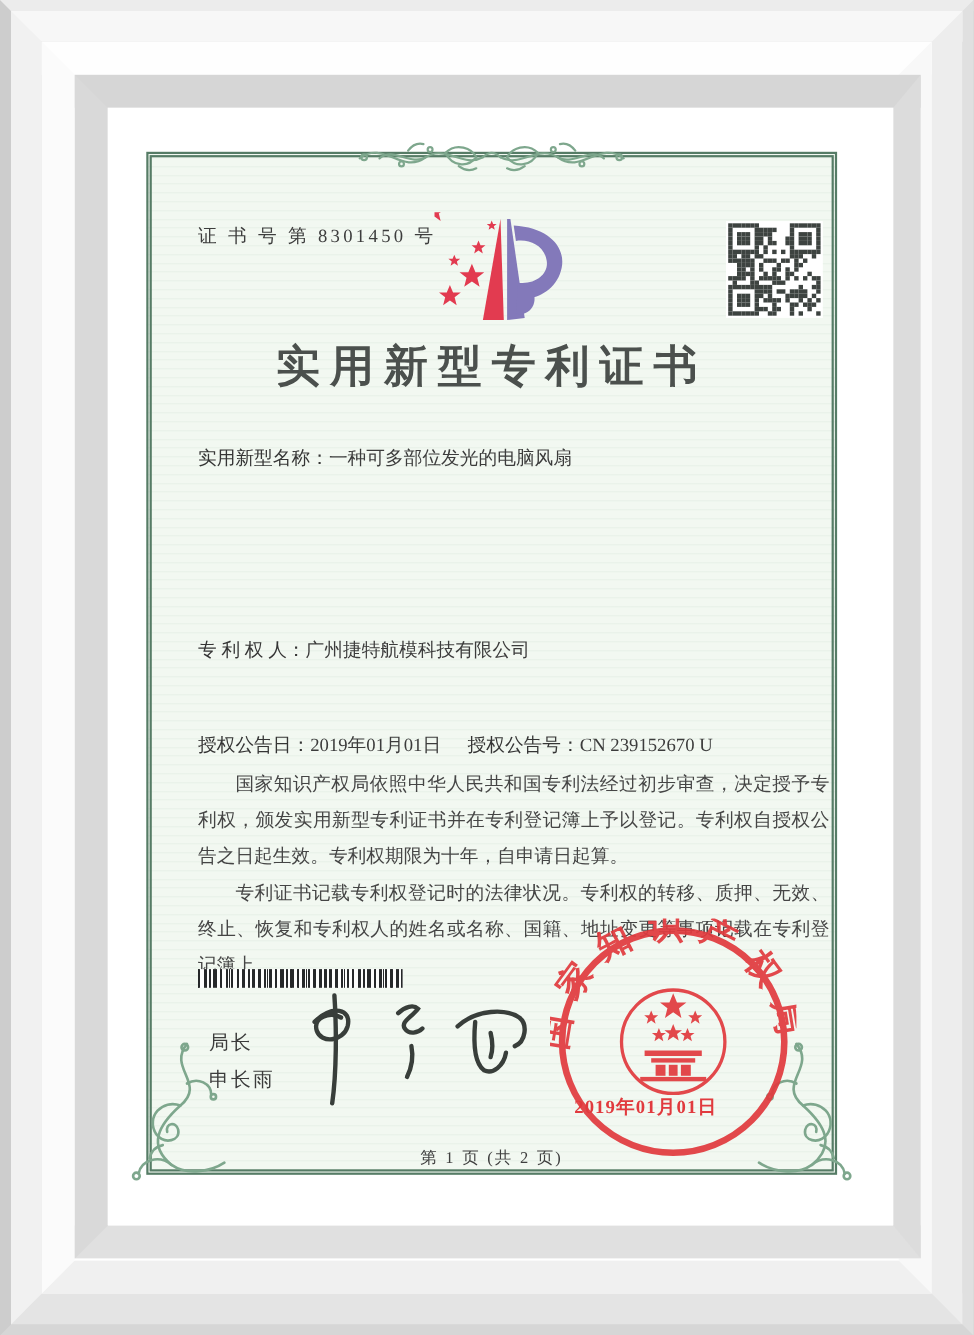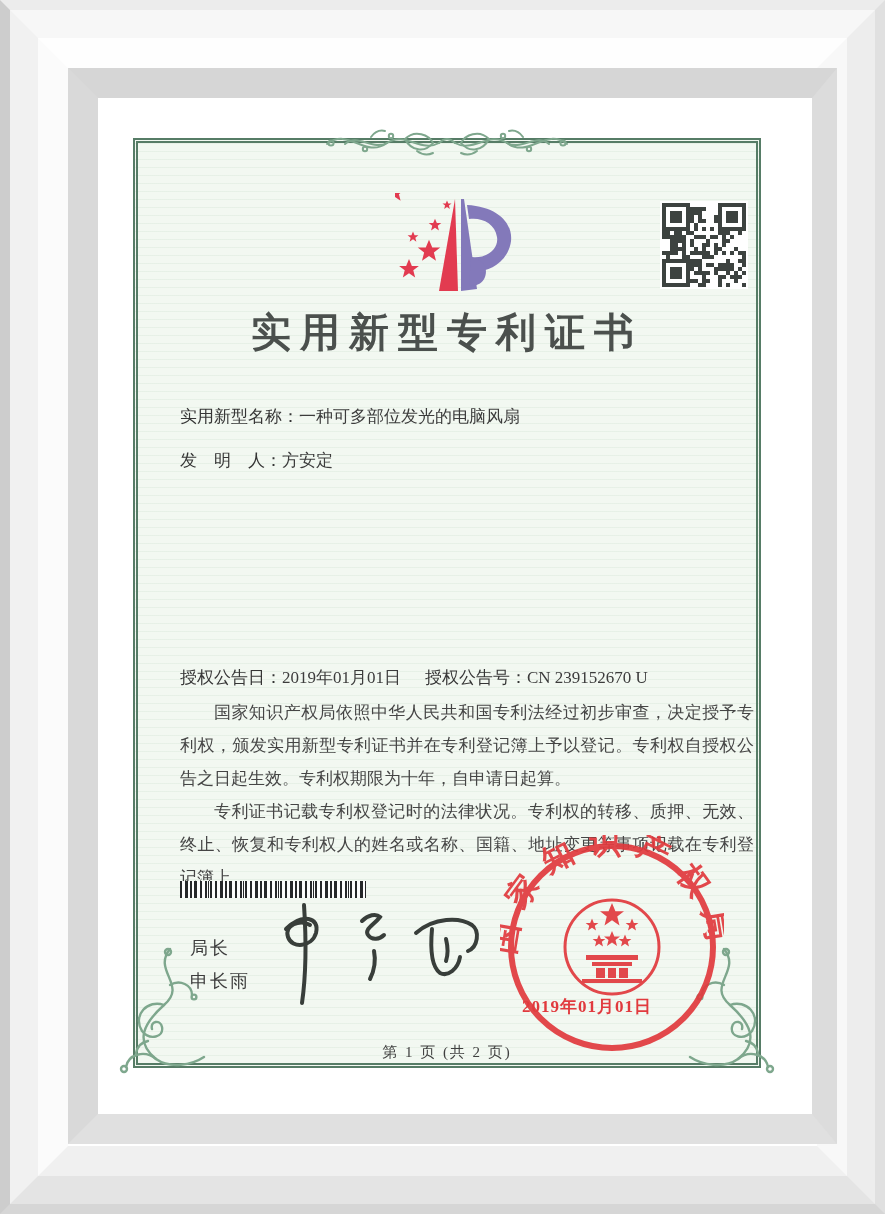--- a/index.html
+++ b/index.html
@@ -122,20 +122,21 @@
         <path d="M60,60 C44,54 28,70 38,86 C46,96 60,92 58,82 C56,74 46,76 48,84"></path>
         <path d="M52,114 C40,104 24,110 22,122"></path>
         <path d="M66,40 C76,34 88,40 88,50"></path>
         <circle cx="64" cy="7" r="3"></circle>
         <circle cx="20" cy="124" r="3"></circle>
         <circle cx="90" cy="52" r="2.4"></circle>
         <path d="M44,96 q-10,2 -12,12"></path>
       </g>
     </svg>
 
+    <div class="cert-no">证 书 号 第 8301450 号</div>
 
     <svg class="logo" viewBox="0 0 126 104">
       <path d="M60,6 L63,98 L44,98 Z" fill="#e23b50"></path>
       <path d="M66,6 L69,6 L82,96 L66,98 Z" fill="#8379ba"></path>
       <path d="M72,12 C108,14 122,36 114,56 C107,74 88,80 78,78 L76,64 C92,66 104,56 102,44 C100,30 86,24 74,26 Z" fill="#8379ba"></path>
       <path d="M76,64 C86,66 94,74 90,84 C87,92 78,94 74,92 Z" fill="#8379ba"></path>
       <g fill="#e23b50">
         <path id="st" d="M0,-9 L2.6,-2.8 L9,-2.8 L3.9,1.2 L5.6,7.8 L0,3.9 L-5.6,7.8 L-3.9,1.2 L-9,-2.8 L-2.6,-2.8 Z"></path>
         <use href="#st" transform="translate(34,58) scale(1.25)"></use>
         <use href="#st" transform="translate(14,76) scale(1.1)"></use>
@@ -382,22 +383,22 @@
         <i style="left: 58px; top: 82px;"></i>
         <i style="left: 66px; top: 82px;"></i>
         <i style="left: 82px; top: 82px;"></i>
       </div>
 
     <div class="title">实用新型专利证书</div>
 
     <div class="field" style="top:262px">
       <span class="flabel">实用新型名称：</span><span class="fvalue">一种可多部位发光的电脑风扇</span>
     </div>
-    <div class="field" style="top:306px">
-      <span class="flabel">发　明　人：</span><span class="fvalue">方安定</span>
+    <div class="field" style="top:436px">
+      <span class="flabel">专 利 权 人：</span><span class="fvalue">广州捷特航模科技有限公司</span>
     </div>
     <div class="field" style="top:523px">
       <span class="flabel">授权公告日：</span><span class="fvalue">2019年01月01日</span>
       <span class="pair2">
         <span class="flabel">授权公告号：</span><span class="fvalue">CN 239152670 U</span>
       </span>
     </div>
 
     <div class="body-text">
       <p>国家知识产权局依照中华人民共和国专利法经过初步审查，决定授予专利权，颁发实用新型专利证书并在专利登记簿上予以登记。专利权自授权公告之日起生效。专利权期限为十年，自申请日起算。</p>

